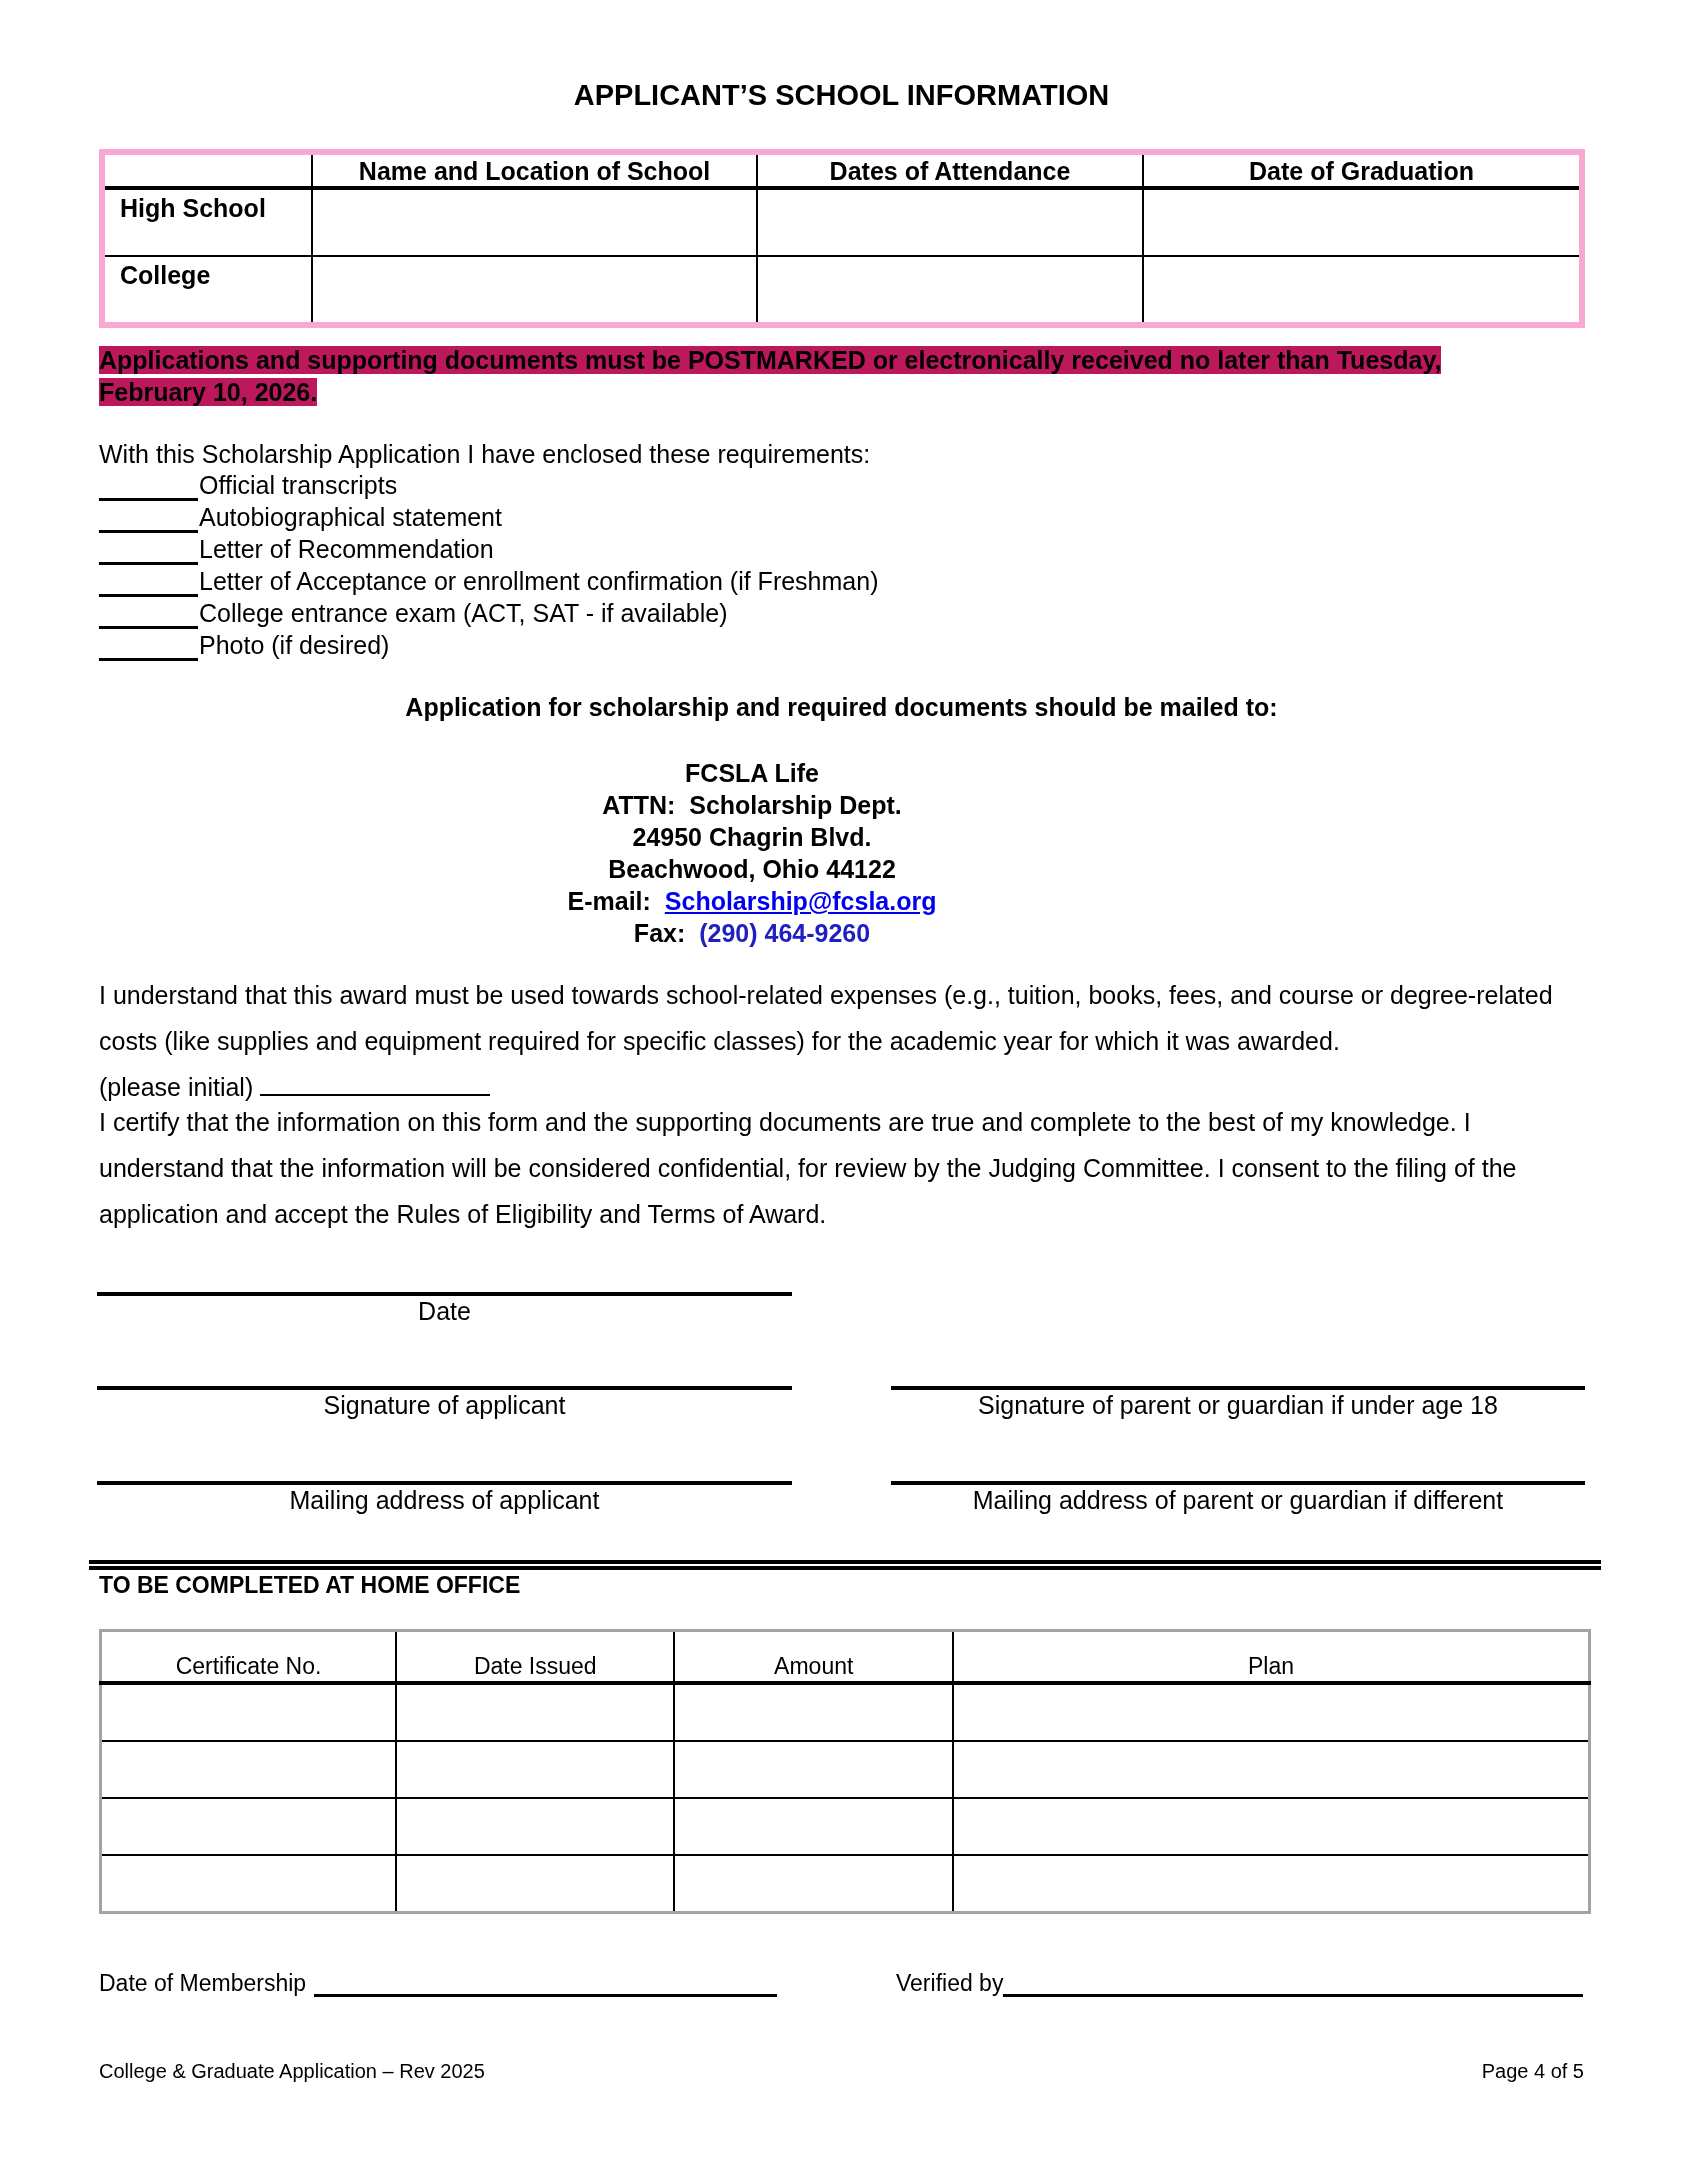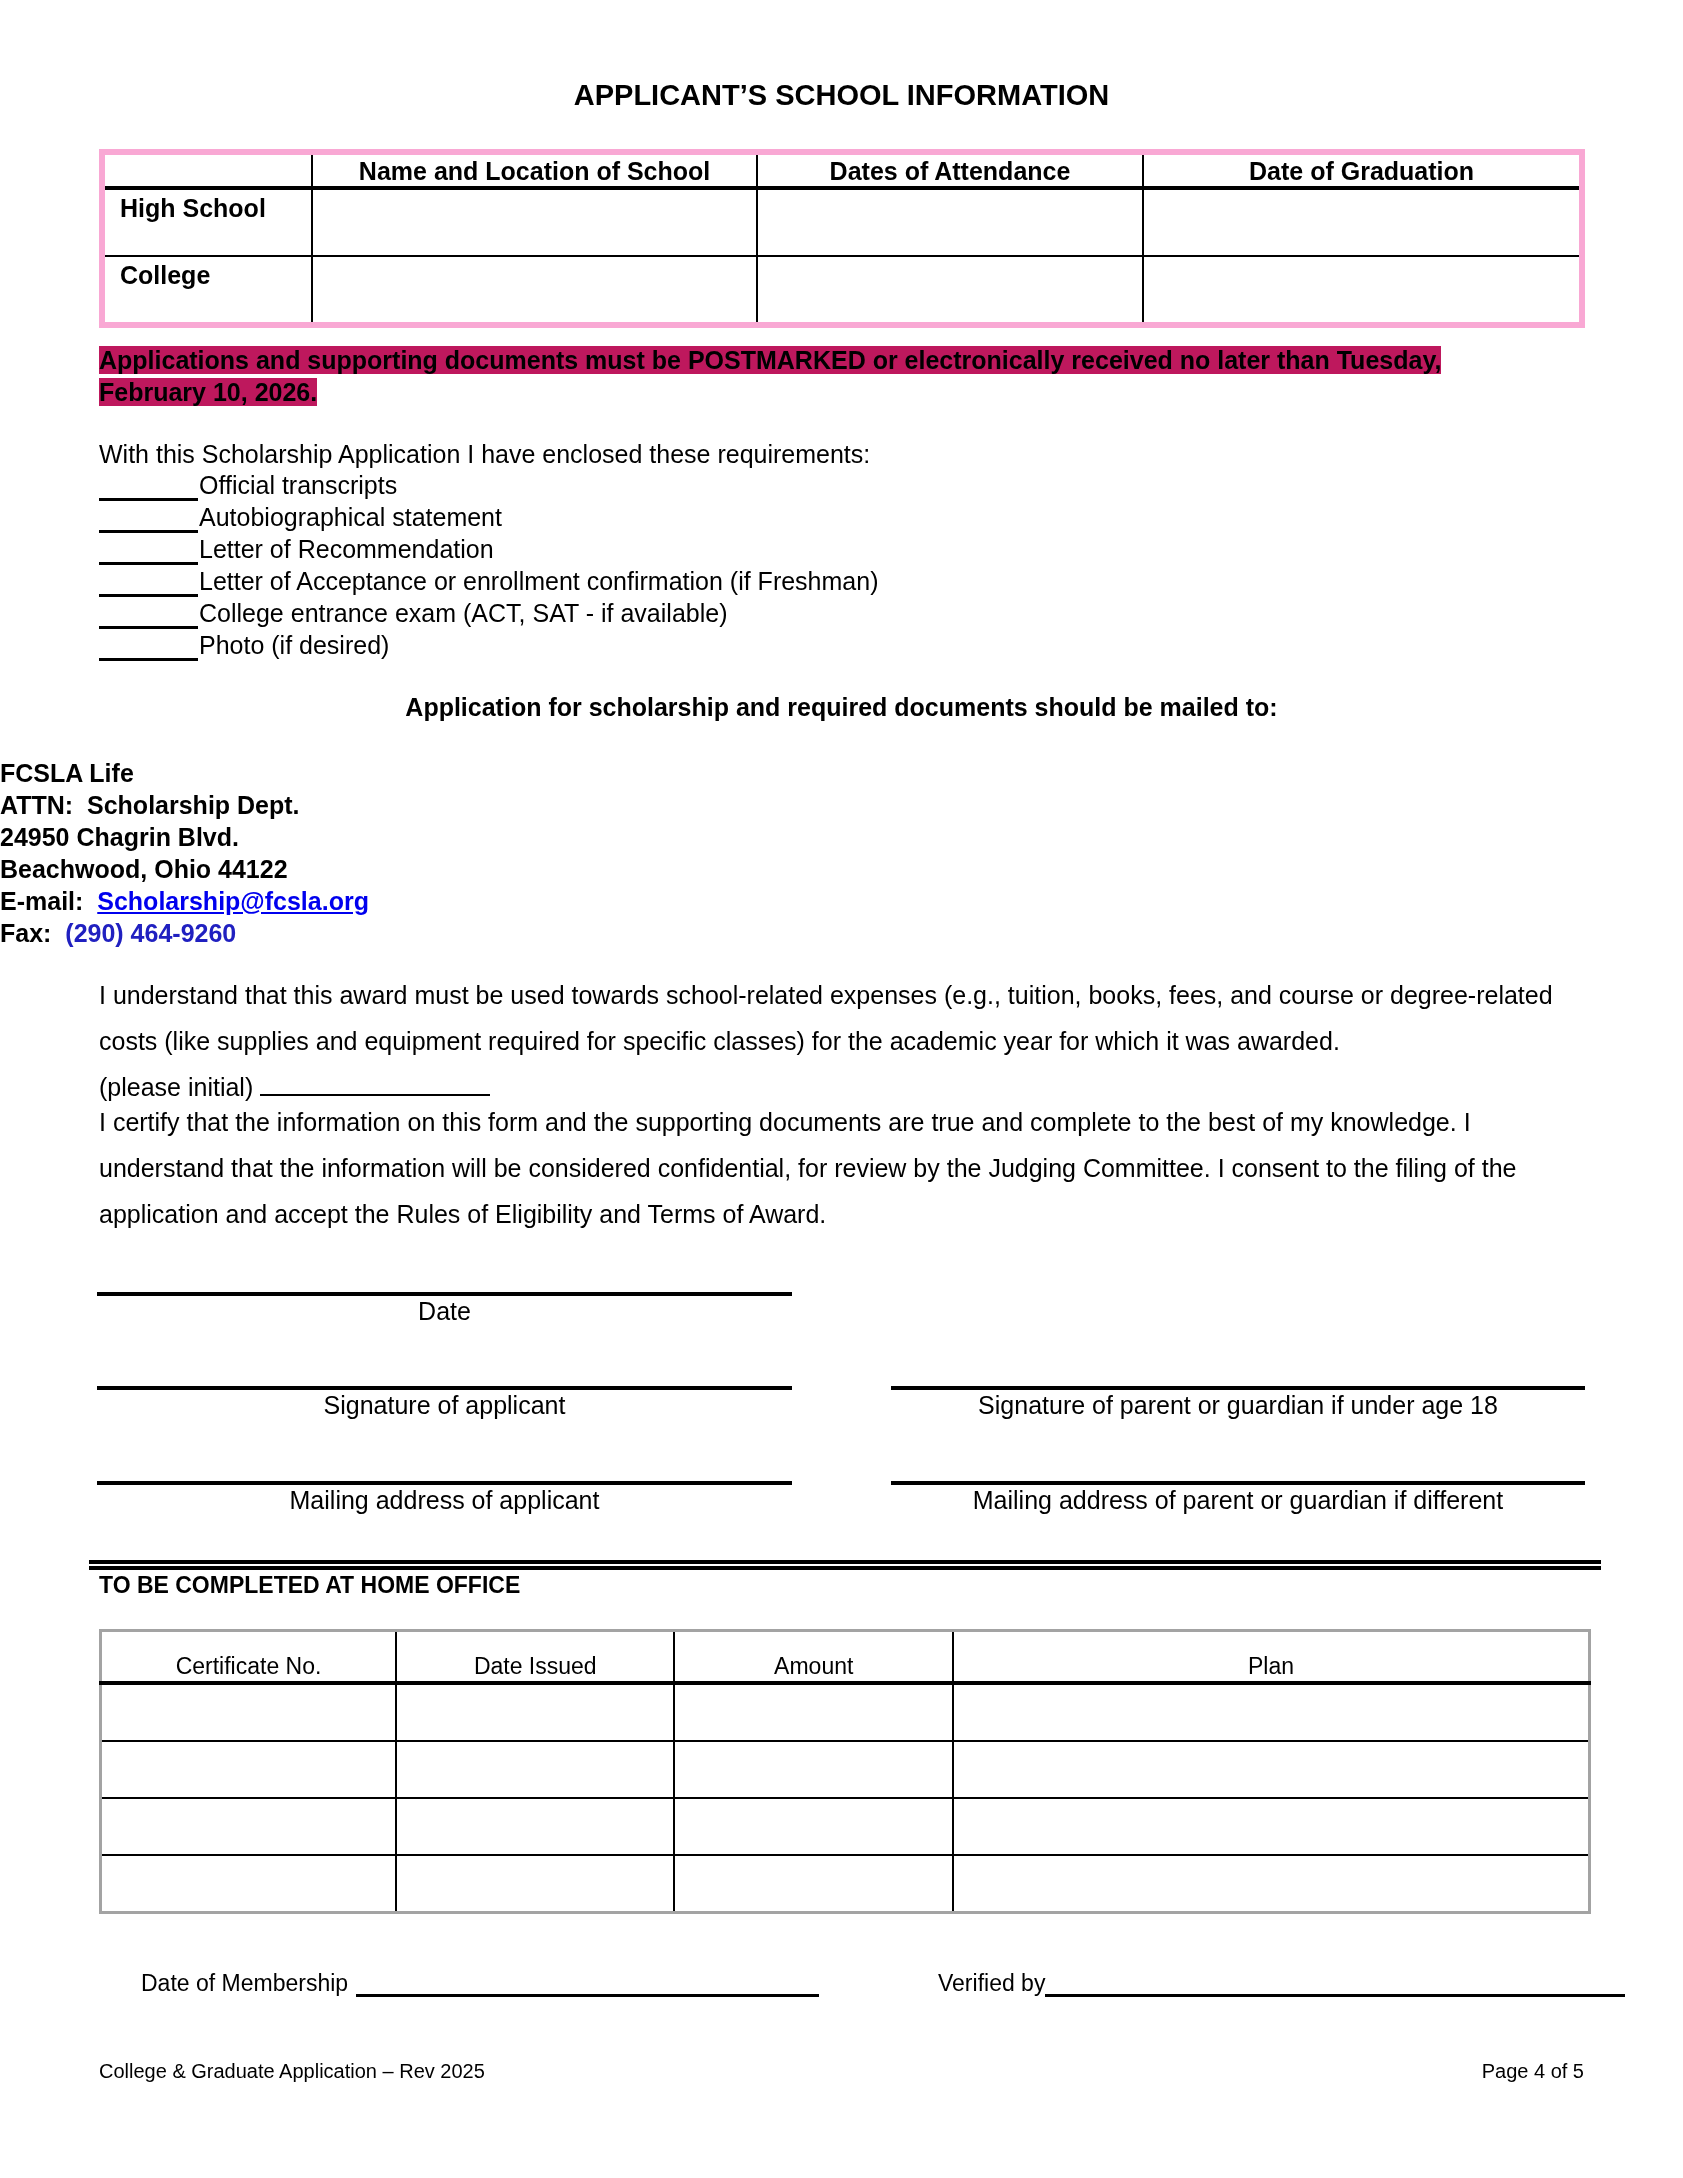--- a/index.html
+++ b/index.html
@@ -19,40 +19,40 @@
 
   .deadline { left: 99px; top: 344px; width: 1486px; font-weight: bold; font-size: 25px; line-height: 32px; }
   .deadline span.hl { background: #be185d; }
 
   .req-intro { left: 99px; top: 438px; font-size: 25px; line-height: 32px; }
   .req-list { left: 99px; top: 469px; font-size: 25px; line-height: 32px; }
   .req-item { display: flex; align-items: flex-end; height: 32px; }
   .blank { display: inline-block; width: 99px; border-bottom: 3px solid #000; height: 26px; margin-right: 1px; }
 
   .mail-head { left: 0; width: 1683px; top: 693px; text-align: center; font-weight: bold; font-size: 25px; }
-  .address { left: 0; width: 1504px; top: 757px; font-weight: bold; font-size: 25px; line-height: 32px; }
+  .address { left: 0; width: 1504px; top: 757px; text-align: center; font-weight: bold; font-size: 25px; line-height: 32px; }
   .address a { color: #0000ee; text-decoration: underline; }
   .address .fax { color: #2020c0; }
 
   .para { left: 99px; width: 1490px; font-size: 25px; line-height: 46px; }
   .initial-line { display: inline-block; width: 230px; border-bottom: 2px solid #000; height: 24px; vertical-align: baseline; }
 
   .sigline { height: 0; border-top: 4px solid #000; }
   .siglabel { font-size: 25px; text-align: center; }
 
   .rule1 { left: 89px; width: 1512px; top: 1560px; height: 4px; background: #000; }
   .rule2 { left: 89px; width: 1512px; top: 1566px; height: 4px; background: #000; }
   .office-head { left: 99px; top: 1572px; font-weight: bold; font-size: 23px; }
 
   table.office { position: absolute; left: 99px; top: 1629px; width: 1492px; border-collapse: collapse; border: 3px solid #a3a3a3; }
   table.office th, table.office td { border: 2px solid #000; padding: 0; }
   table.office th { font-weight: normal; font-size: 23px; height: 48px; vertical-align: bottom; text-align: center; padding-bottom: 1px; border-bottom: 4px solid #000; }
   table.office td { height: 55px; }
 
-  .bottom-field { font-size: 23px; display: flex; align-items: flex-end; margin-left: 42px; }
+  .bottom-field { font-size: 23px; display: flex; align-items: flex-end; }
   .bottom-field .fill { border-bottom: 3px solid #000; height: 24px; }
   .footer { font-size: 20px; }
 </style>
 </head>
 <body>
 
 <div class="abs title">APPLICANT’S SCHOOL INFORMATION</div>
 
 <table class="school">
   <colgroup>

